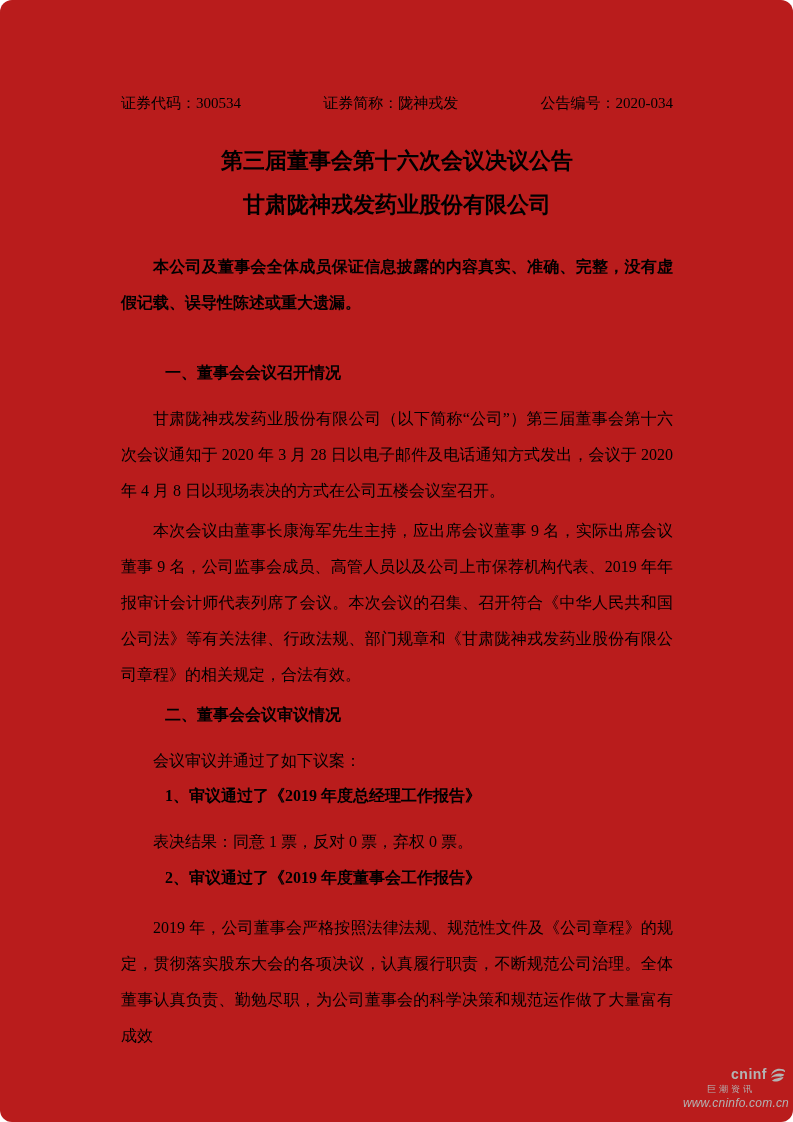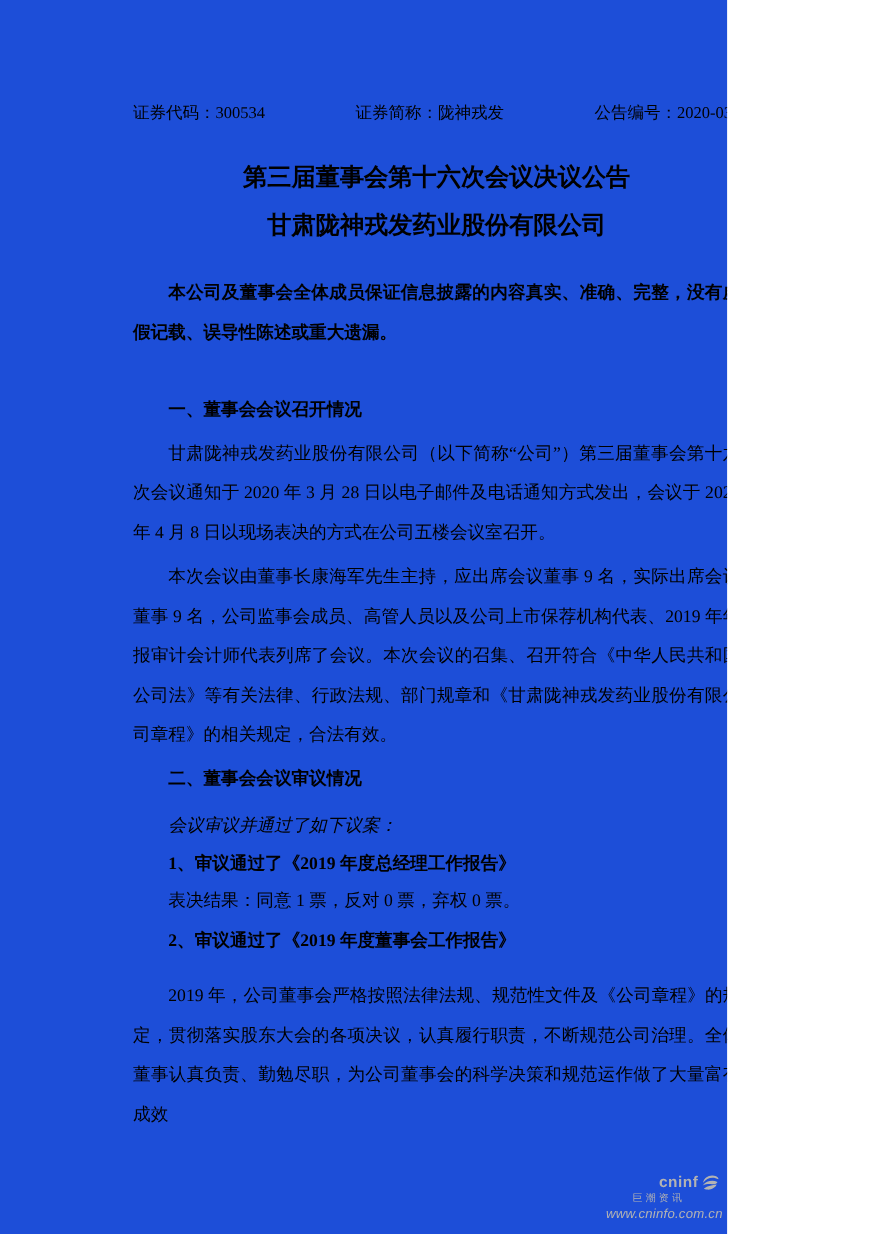--- a/index.html
+++ b/index.html
@@ -2,26 +2,27 @@
 <html><head>
 <meta charset="utf-8">
 <style>
   html, body {
     margin: 0;
     padding: 0;
     background: #ffffff;
   }
   .page {
     position: relative;
-    width: 661px;
+    width: 793px;
     height: 1122px;
-    background: #1d4ed8;
+    background: #b91c1c;
     overflow: hidden;
     font-family: "Liberation Serif", "DejaVu Serif", serif;
     color: #000000;
+    border-radius: 12px;
   }
   .content {
     position: absolute;
     top: 0;
     left: 121px;
     width: 552px;
   }
   .doc-header {
     margin-top: 93px;
     display: flex;
@@ -46,27 +47,27 @@
   }
   .disclaimer {
     margin-top: 22px;
     font-weight: bold;
   }
   .sec-heading {
     font-size: 16px;
     line-height: 32px;
     font-weight: bold;
     text-indent: 2em;
-    margin: 0;
+    margin: 12px;
   }
   .sec1-heading { margin-top: 36px; }
   .p1 { margin-top: 6px; }
   .p2 { margin-top: 4px; }
   .sec2-heading { margin-top: 6px; }
-  .intro { margin-top: 8px; font-style: italic; }
+  .intro { margin-top: 8px; }
   .item1-heading { margin-top: 1px; }
   .item2-heading { margin-top: 2px; }
   .item2-body { margin-top: 16px; }
   .watermark {
     position: absolute;
     right: 4px;
     bottom: 12px;
     text-align: center;
     color: #b3b3b3;
     font-family: "Liberation Sans", "DejaVu Sans", sans-serif;

